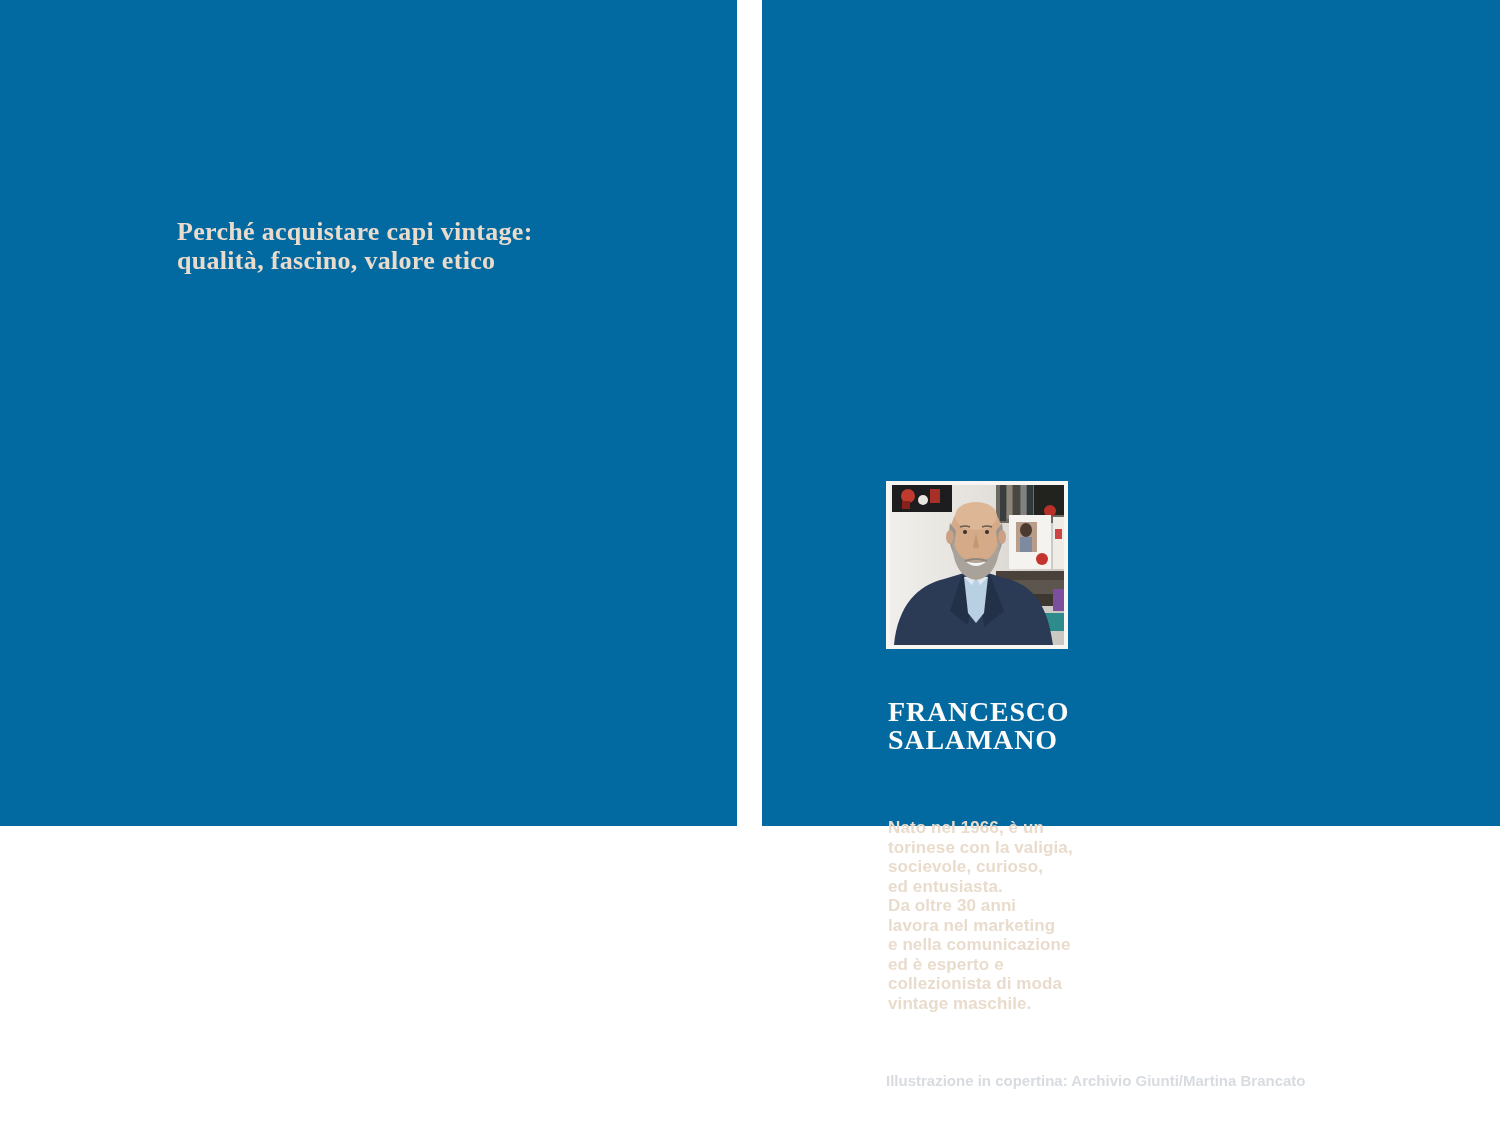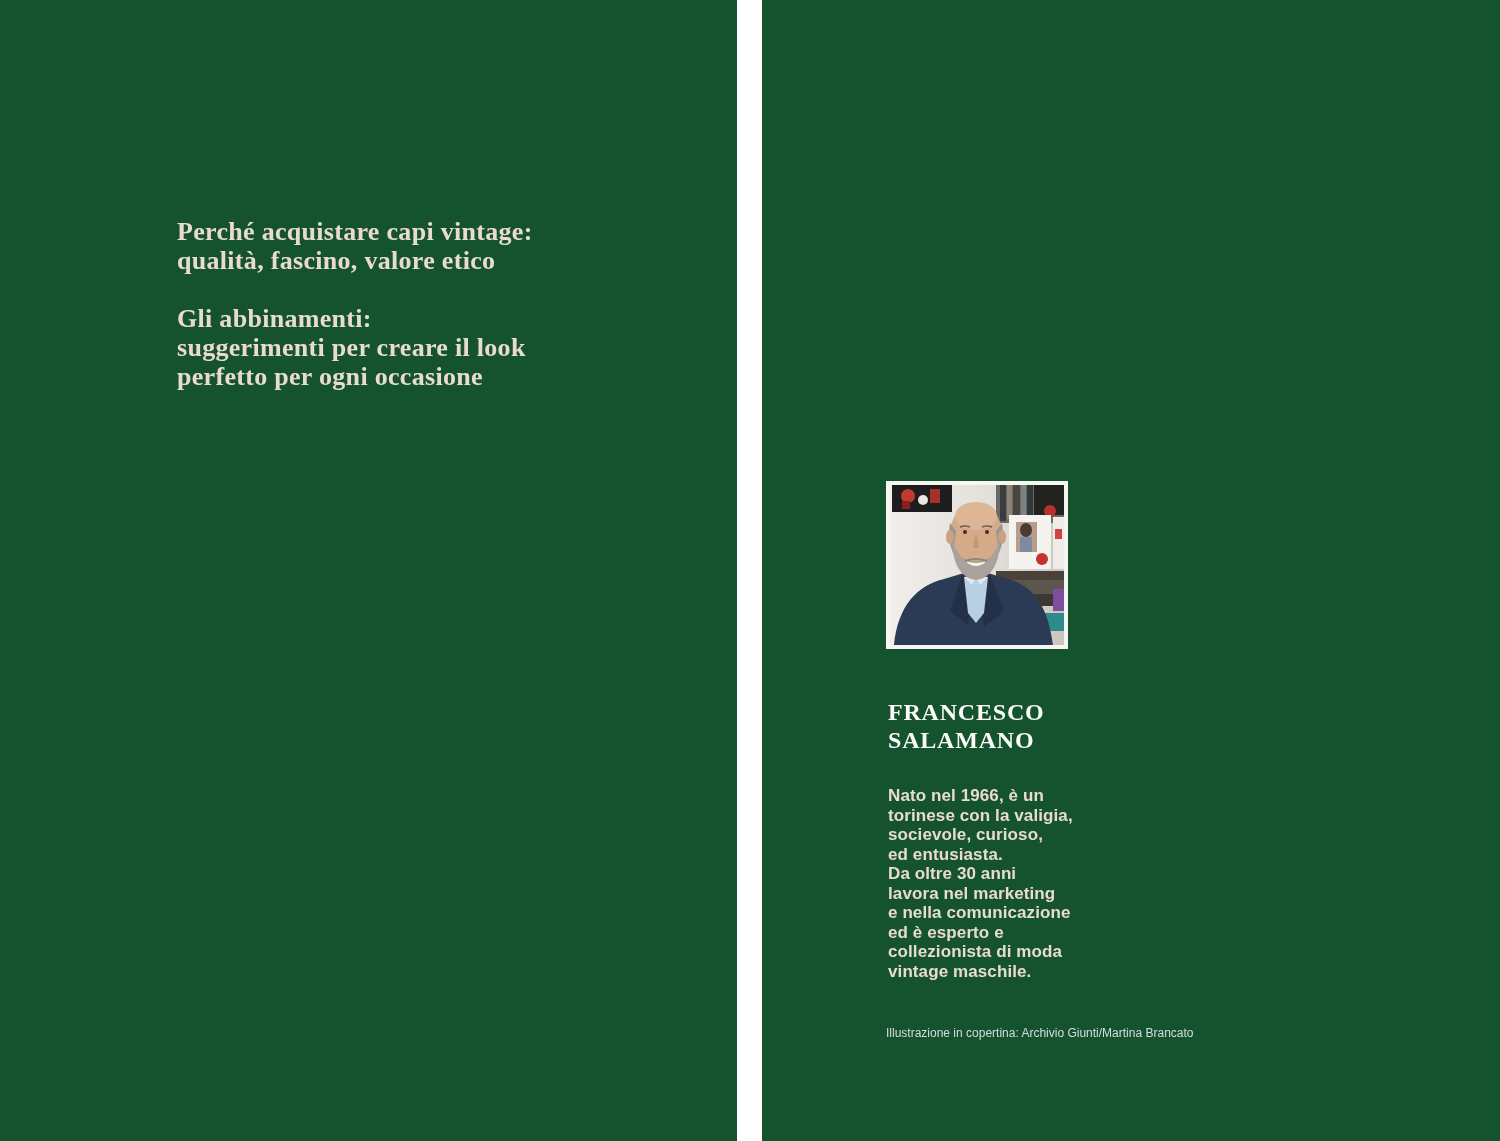--- a/index.html
+++ b/index.html
@@ -1,20 +1,20 @@
 <!DOCTYPE html>
 <html><head>
 <meta charset="utf-8">
 <style>
   html,body{margin:0;padding:0;}
   body{
     width:1500px;height:1141px;position:relative;background:#ffffff;
     font-family:"Liberation Sans", sans-serif;overflow:hidden;
   }
-  .panel{position:absolute;top:0;height:1141px;background:#14532d;}
+  .panel{position:absolute;top:0;height:826px;background:#0369a1;}
   .panel-left{left:0;width:737px;}
   .panel-right{left:762px;width:738px;}
 
   
   .toc{
     position:absolute;left:177px;top:217px;width:480px;
     font-family:"Liberation Serif", serif;font-weight:bold;
     font-size:26px;line-height:29px;letter-spacing:0.3px;
     color:#e9dccd;
   }
@@ -23,43 +23,42 @@
   
   .photo-frame{
     position:absolute;left:124px;top:481px;width:174px;height:160px;
     background:#e8e6e2;border:4px solid #f7f6f3;
   }
   .photo-frame svg{display:block;width:100%;height:100%;}
 
   .author-name{
     position:absolute;left:126px;top:698px;
     font-family:"Liberation Serif", serif;font-weight:bold;
-    font-size:24px;line-height:28px;letter-spacing:0.8px;
+    font-size:28px;line-height:28px;letter-spacing:0.8px;
     color:#fbfbfa;
   }
 
   .bio{
     position:absolute;left:126px;top:786px;display:flex;
     color:#e9dccd;font-weight:bold;font-size:17px;line-height:19.5px;
     letter-spacing:0.1px;
   }
-  .bio-col{width:200px;flex:0 0 200px;}
+  .bio-col{width:200px;flex:0 0 200px;margin-top:32px;}
 
   .credit{
-    position:absolute;left:124px;top:1025px;
-    font-size:12px;line-height:16px;color:#d8dce0;font-weight:normal;
+    position:absolute;left:124px;top:1073px;
+    font-size:15px;line-height:16px;color:#d8dce0;font-weight:bold;
   }
 </style>
 </head>
 <body>
 
 <div class="panel panel-left">
   <div class="toc">
     <p>Perché acquistare capi vintage:<br>qualità, fascino, valore etico</p>
-    <p>Gli abbinamenti:<br>suggerimenti per creare il look<br>perfetto per ogni occasione</p>
   </div>
 </div>
 
 <div class="panel panel-right">
 
   <div class="photo-frame">
     <svg viewBox="0 0 174 160" preserveAspectRatio="none">
       <defs>
         <linearGradient id="wall" x1="0" y1="0" x2="1" y2="0">
           <stop offset="0" stop-color="#f1efeb"></stop>

